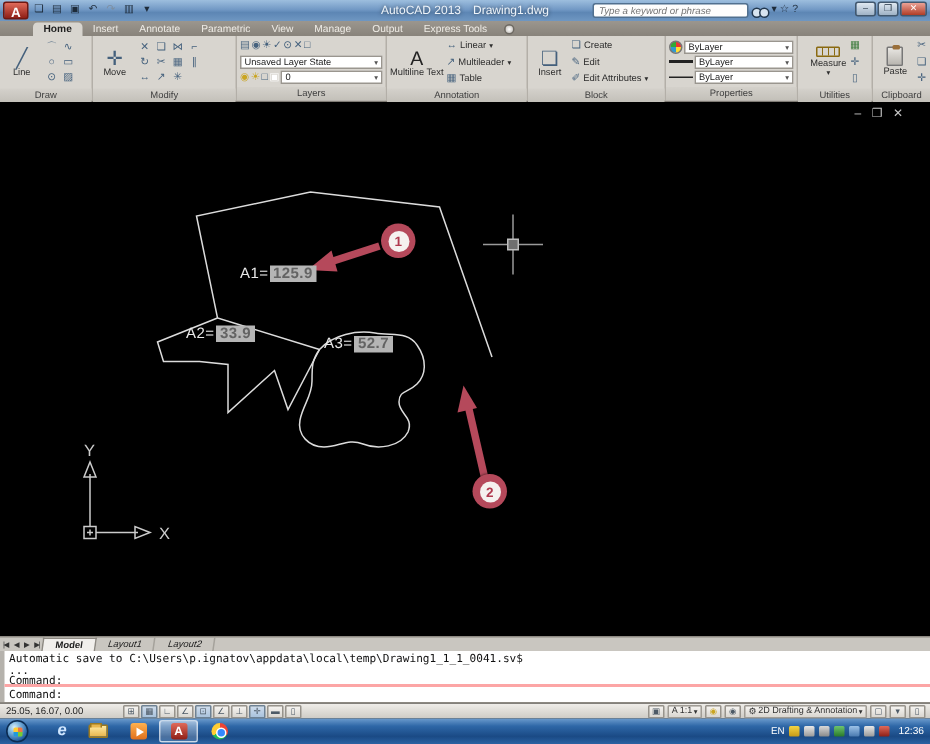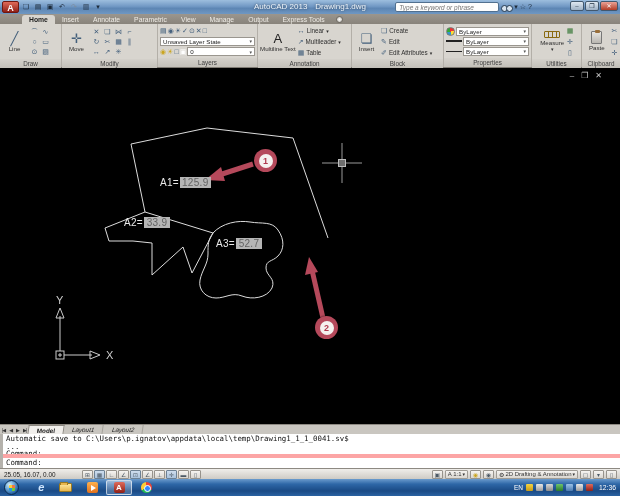--- a/index.html
+++ b/index.html
@@ -63,37 +63,37 @@
   .ruler { width:16px; height:7px; background:linear-gradient(#ffd95e,#d9a520); border:1px solid #8a6a10;
     background-image:repeating-linear-gradient(90deg,transparent 0 3px,#8a6a10 3px 4px); border-radius:1px; }
   .clipb { width:11px; height:13px; background:linear-gradient(#e8e6e2,#b9b6b0); border:1px solid #777; border-radius:1px; position:relative; }
   .clipb::before { content:""; position:absolute; top:-2px; left:3px; width:5px; height:3px; background:#9a6f3a; border-radius:1px; }
 
   
   .canvas { position:absolute; top:68px; left:0; width:620px; height:356px; background:#000; }
   .canvas svg { position:absolute; inset:0; }
   .doc-controls { position:absolute; top:4px; right:18px; display:flex; gap:7px; color:#c8c8c8; font-size:8px; line-height:8px; }
   .area-label { position:absolute; display:flex; align-items:center; color:#e9e9e9; font-size:10px; letter-spacing:.3px; }
-  .area-value { background:#b5b5b5; color:#636363; padding:0 2px; margin-left:1px; min-width:26px; text-align:center; }
+  .area-value { background:#b5b5b5; color:#636363; padding:0 2px; margin-left:1px; min-width:26px; text-align:center;font-weight:bold; }
   .callout { position:absolute; width:23px; height:23px; border-radius:50%; background:#b5495b;
     display:flex; align-items:center; justify-content:center; box-shadow:0 0 2px rgba(0,0,0,.8); }
   .callout-inner { width:14px; height:14px; border-radius:50%; background:#f5f1ef; color:#b0394e;
     font-size:9px; font-weight:bold; text-align:center; line-height:14px; }
 
   
   .layouts { position:absolute; top:424px; left:0; width:620px; height:10px; background:#c9c6c0;
     border-top:1px solid #8d8982; display:flex; align-items:center; font-size:6.3px; color:#222; }
   .nav { font-size:5px; color:#333; padding:0 2px; letter-spacing:-1px; }
   .ltab { padding:0 8px; height:10px; line-height:10px; font-style:italic; border-right:1px solid #a5a29b; transform:skewX(-8deg); }
   .ltab.active { background:#f1efec; font-weight:bold; font-style:normal; border:1px solid #8d8982; border-bottom:none; }
 
   
   .cmd { position:absolute; top:434px; left:0; width:620px; height:34px; background:#fff;
     font-family:"DejaVu Sans Mono", monospace; font-size:7.4px; color:#111; border-left:3px solid #b5b2ac; }
-  .cmd-history { height:24px; border-bottom:4px solid #fca5a5; padding:1px 3px; line-height:7.6px; overflow:hidden; }
+  .cmd-history { height:24px; border-bottom:2px solid #fca5a5; padding:1px 3px; line-height:7.6px; overflow:hidden; }
   .cmd-prompt { height:9px; padding:1px 3px; line-height:7.6px; }
 
   
   .statusbar { position:absolute; top:468px; left:0; width:620px; height:11px;
     background:linear-gradient(#f0eeea,#cecbc5); border-top:1px solid #8d8982; display:flex; align-items:center; font-size:6.4px; color:#222; }
   .coords { width:80px; padding-left:4px; white-space:nowrap; }
   .sb-group { display:flex; gap:1px; margin-left:2px; }
   .sbtn { width:11px; height:9px; border:1px solid #97938c; border-radius:1px;
     background:linear-gradient(#f6f4f1,#d9d6d0); font-size:5.8px; line-height:8px; text-align:center; color:#4d5a66; }
   .sbtn.on { background:linear-gradient(#cfdded,#a9c2dc); border-color:#6d8194; }
@@ -395,21 +395,21 @@
     </svg>
 
     <div class="area-label" style="left:160px; top:109px">
       <span>A1=</span>
       <span class="area-value">125.9</span>
     </div>
     <div class="area-label" style="left:124px; top:149px">
       <span>A2=</span>
       <span class="area-value">33.9</span>
     </div>
-    <div class="area-label" style="left:216px; top:170px">
+    <div class="area-label" style="left:216px; top:156px">
       <span>A3=</span>
       <span class="area-value">52.7</span>
     </div>
 
     <div class="callout" style="left:254px; top:81px">
       <div class="callout-inner">1</div>
     </div>
     <div class="callout" style="left:315px; top:248px">
       <div class="callout-inner">2</div>
     </div>

